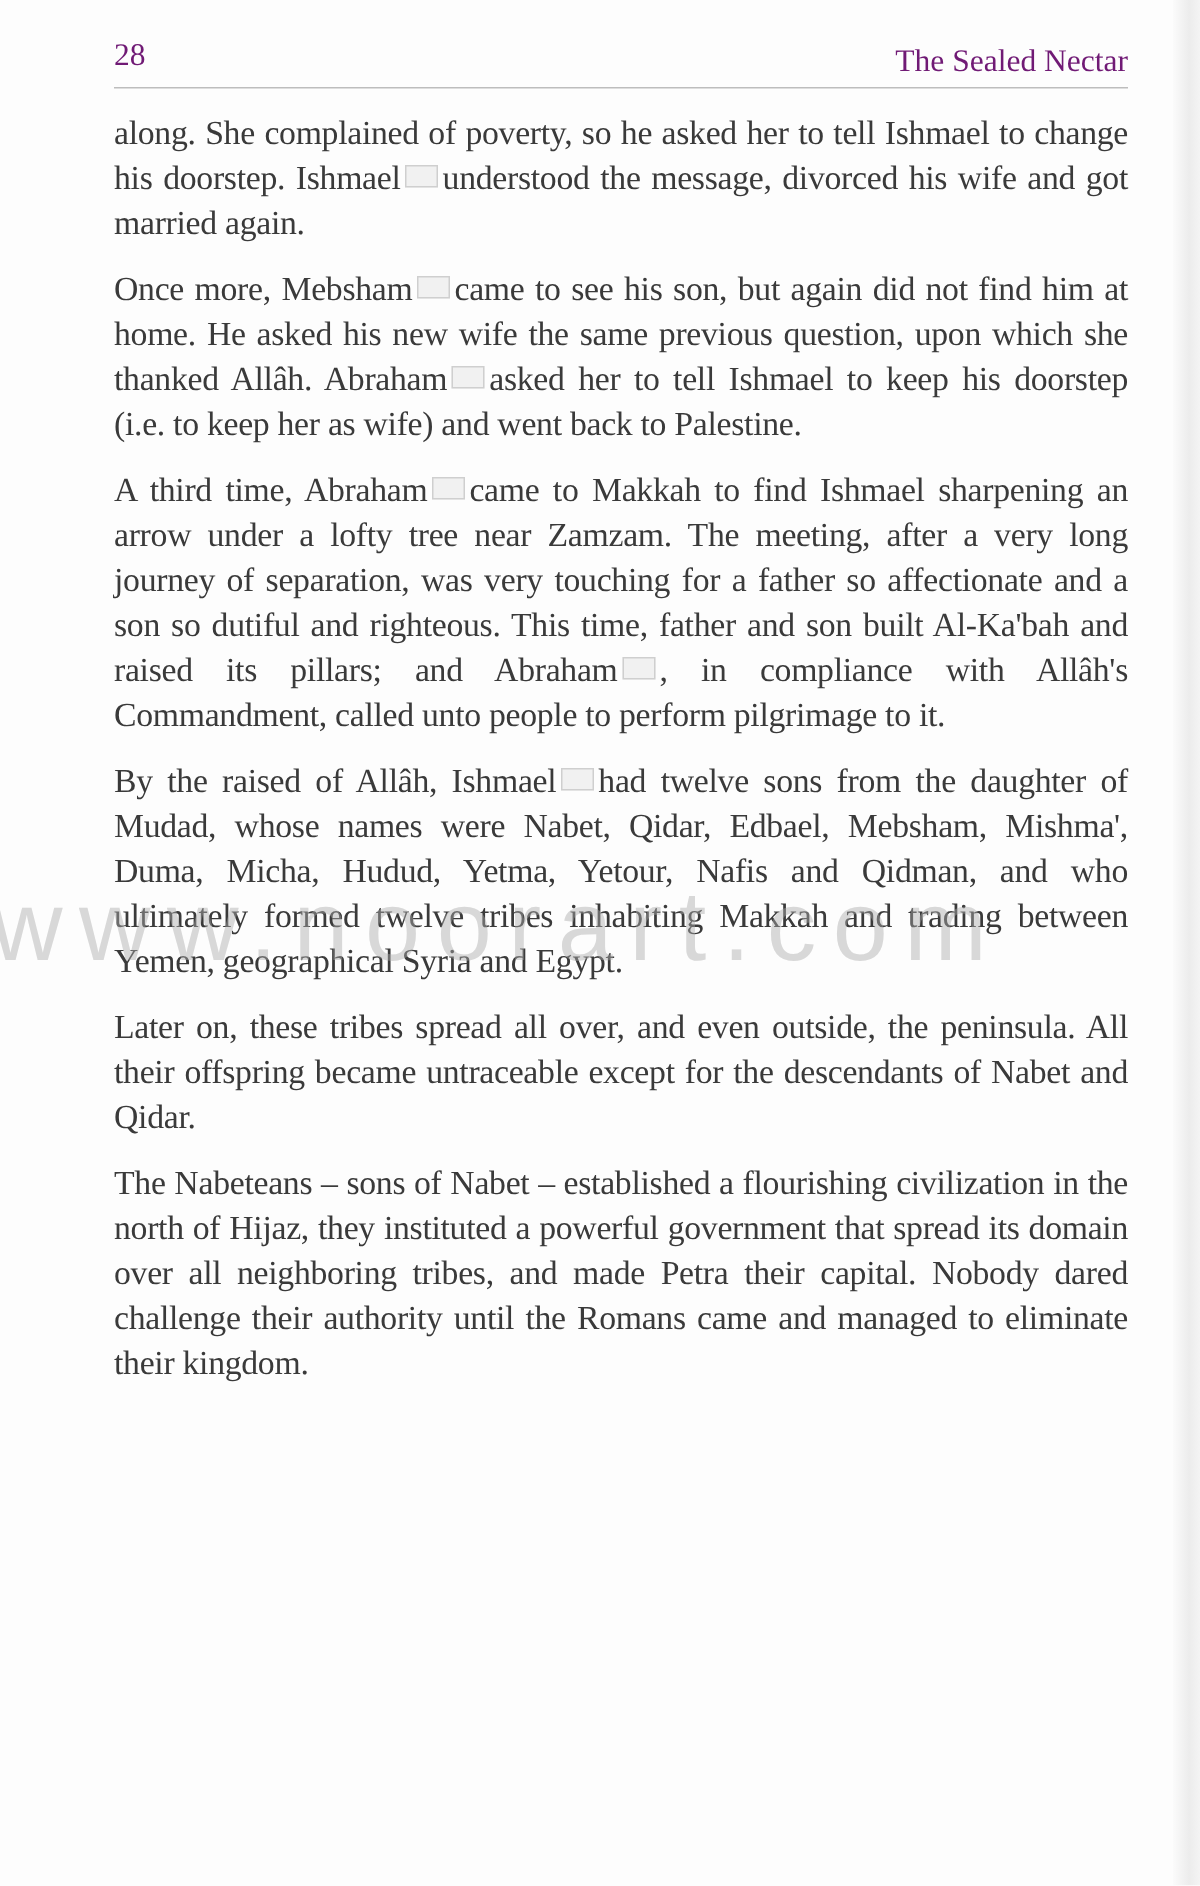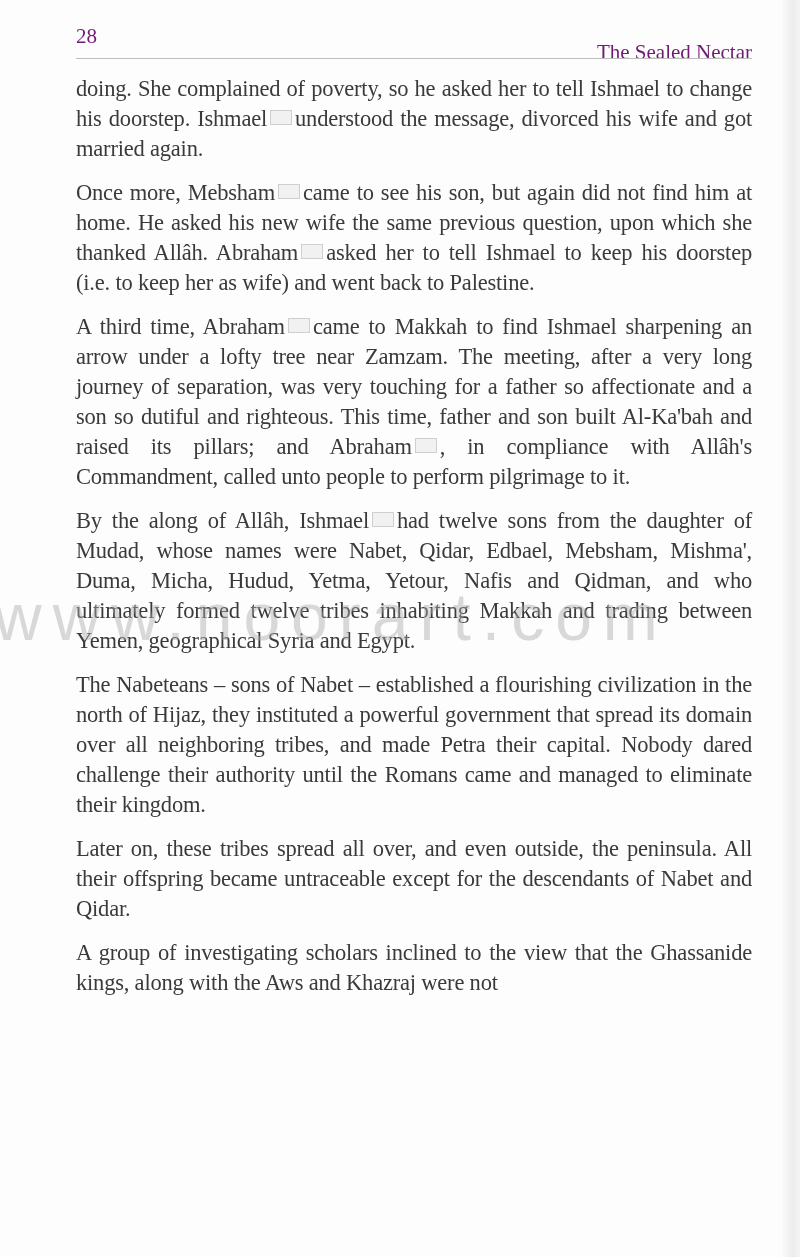--- a/index.html
+++ b/index.html
@@ -15,21 +15,21 @@
     background: linear-gradient(to right, #fbfbfb, #ececec 60%, #f4f4f4);
   }
   .page {
     position: absolute; left: 76px; top: 0; width: 676px;
   }
   .running-head {
     position: absolute; top: 24px; left: 0; width: 676px; height: 30px;
     font-size: 21px; color: #701a75;
   }
   .running-head .page-number { position: absolute; left: 0; top: 0; }
-  .running-head .book-title { position: absolute; right: 0; top: 16px; }
+  .running-head .book-title { position: absolute; right: 0; top: 4px; }
   .rule {
     position: absolute; top: 58px; left: 0; width: 676px; height: 0;
     border-top: 1px solid #bdbdbd;
   }
   .body-text {
     position: absolute; top: 74px; left: 0; width: 676px;
   }
   .para {
     font-size: 22.5px; line-height: 30px; text-align: justify;
     margin: 0 0 14px 0; letter-spacing: -0.2px;
@@ -52,30 +52,29 @@
 <div class="right-edge"></div>
 
 <div class="page">
   <div class="running-head">
     <span class="page-number">28</span>
     <span class="book-title">The Sealed Nectar</span>
   </div>
   <div class="rule"></div>
 
   <div class="body-text">
-    <p class="para"><span>doing. She complained of poverty, so he asked her to tell Ishmael to change his doorstep. Ishmael</span><span class="honorific"></span><span>understood the message, divorced his wife and got married again.</span></p>
+    <p class="para"><span>along. She complained of poverty, so he asked her to tell Ishmael to change his doorstep. Ishmael</span><span class="honorific"></span><span>understood the message, divorced his wife and got married again.</span></p>
 
 
     <p class="para"><span>Once more, Mebsham</span><span class="honorific"></span><span>came to see his son, but again did not find him at home. He asked his new wife the same previous question, upon which she thanked Allâh. Abraham</span><span class="honorific"></span><span>asked her to tell Ishmael to keep his doorstep (i.e. to keep her as wife) and went back to Palestine.</span></p>
 
     <p class="para"><span>A third time, Abraham</span><span class="honorific"></span><span>came to Makkah to find Ishmael sharpening an arrow under a lofty tree near Zamzam. The meeting, after a very long journey of separation, was very touching for a father so affectionate and a son so dutiful and righteous. This time, father and son built Al-Ka'bah and raised its pillars; and Abraham</span><span class="honorific"></span><span>, in compliance with Allâh's Commandment, called unto people to perform pilgrimage to it.</span></p>
 
-    <p class="para"><span>By the along of Allâh, Ishmael</span><span class="honorific"></span><span>had twelve sons from the daughter of Mudad, whose names were Nabet, Qidar, Edbael, Mebsham, Mishma', Duma, Micha, Hudud, Yetma, Yetour, Nafis and Qidman, and who ultimately formed twelve tribes inhabiting Makkah and trading between Yemen, geographical Syria and Egypt.</span></p>
+    <p class="para"><span>By the raised of Allâh, Ishmael</span><span class="honorific"></span><span>had twelve sons from the daughter of Mudad, whose names were Nabet, Qidar, Edbael, Mebsham, Mishma', Duma, Micha, Hudud, Yetma, Yetour, Nafis and Qidman, and who ultimately formed twelve tribes inhabiting Makkah and trading between Yemen, geographical Syria and Egypt.</span></p>
+
+    <p class="para"><span>Later on, these tribes spread all over, and even outside, the peninsula. All their offspring became untraceable except for the descendants of Nabet and Qidar.</span></p>
 
     <p class="para"><span>The Nabeteans – sons of Nabet – established a flourishing civilization in the north of Hijaz, they instituted a powerful government that spread its domain over all neighboring tribes, and made Petra their capital. Nobody dared challenge their authority until the Romans came and managed to eliminate their kingdom.</span></p>
 
-    <p class="para"><span>Later on, these tribes spread all over, and even outside, the peninsula. All their offspring became untraceable except for the descendants of Nabet and Qidar.</span></p>
-
-    <p class="para"><span>A group of investigating scholars inclined to the view that the Ghassanide kings, along with the Aws and Khazraj were not</span></p>
   </div>
 </div>
 
 <div class="watermark">www.noorart.com</div>
 
 </body></html>

